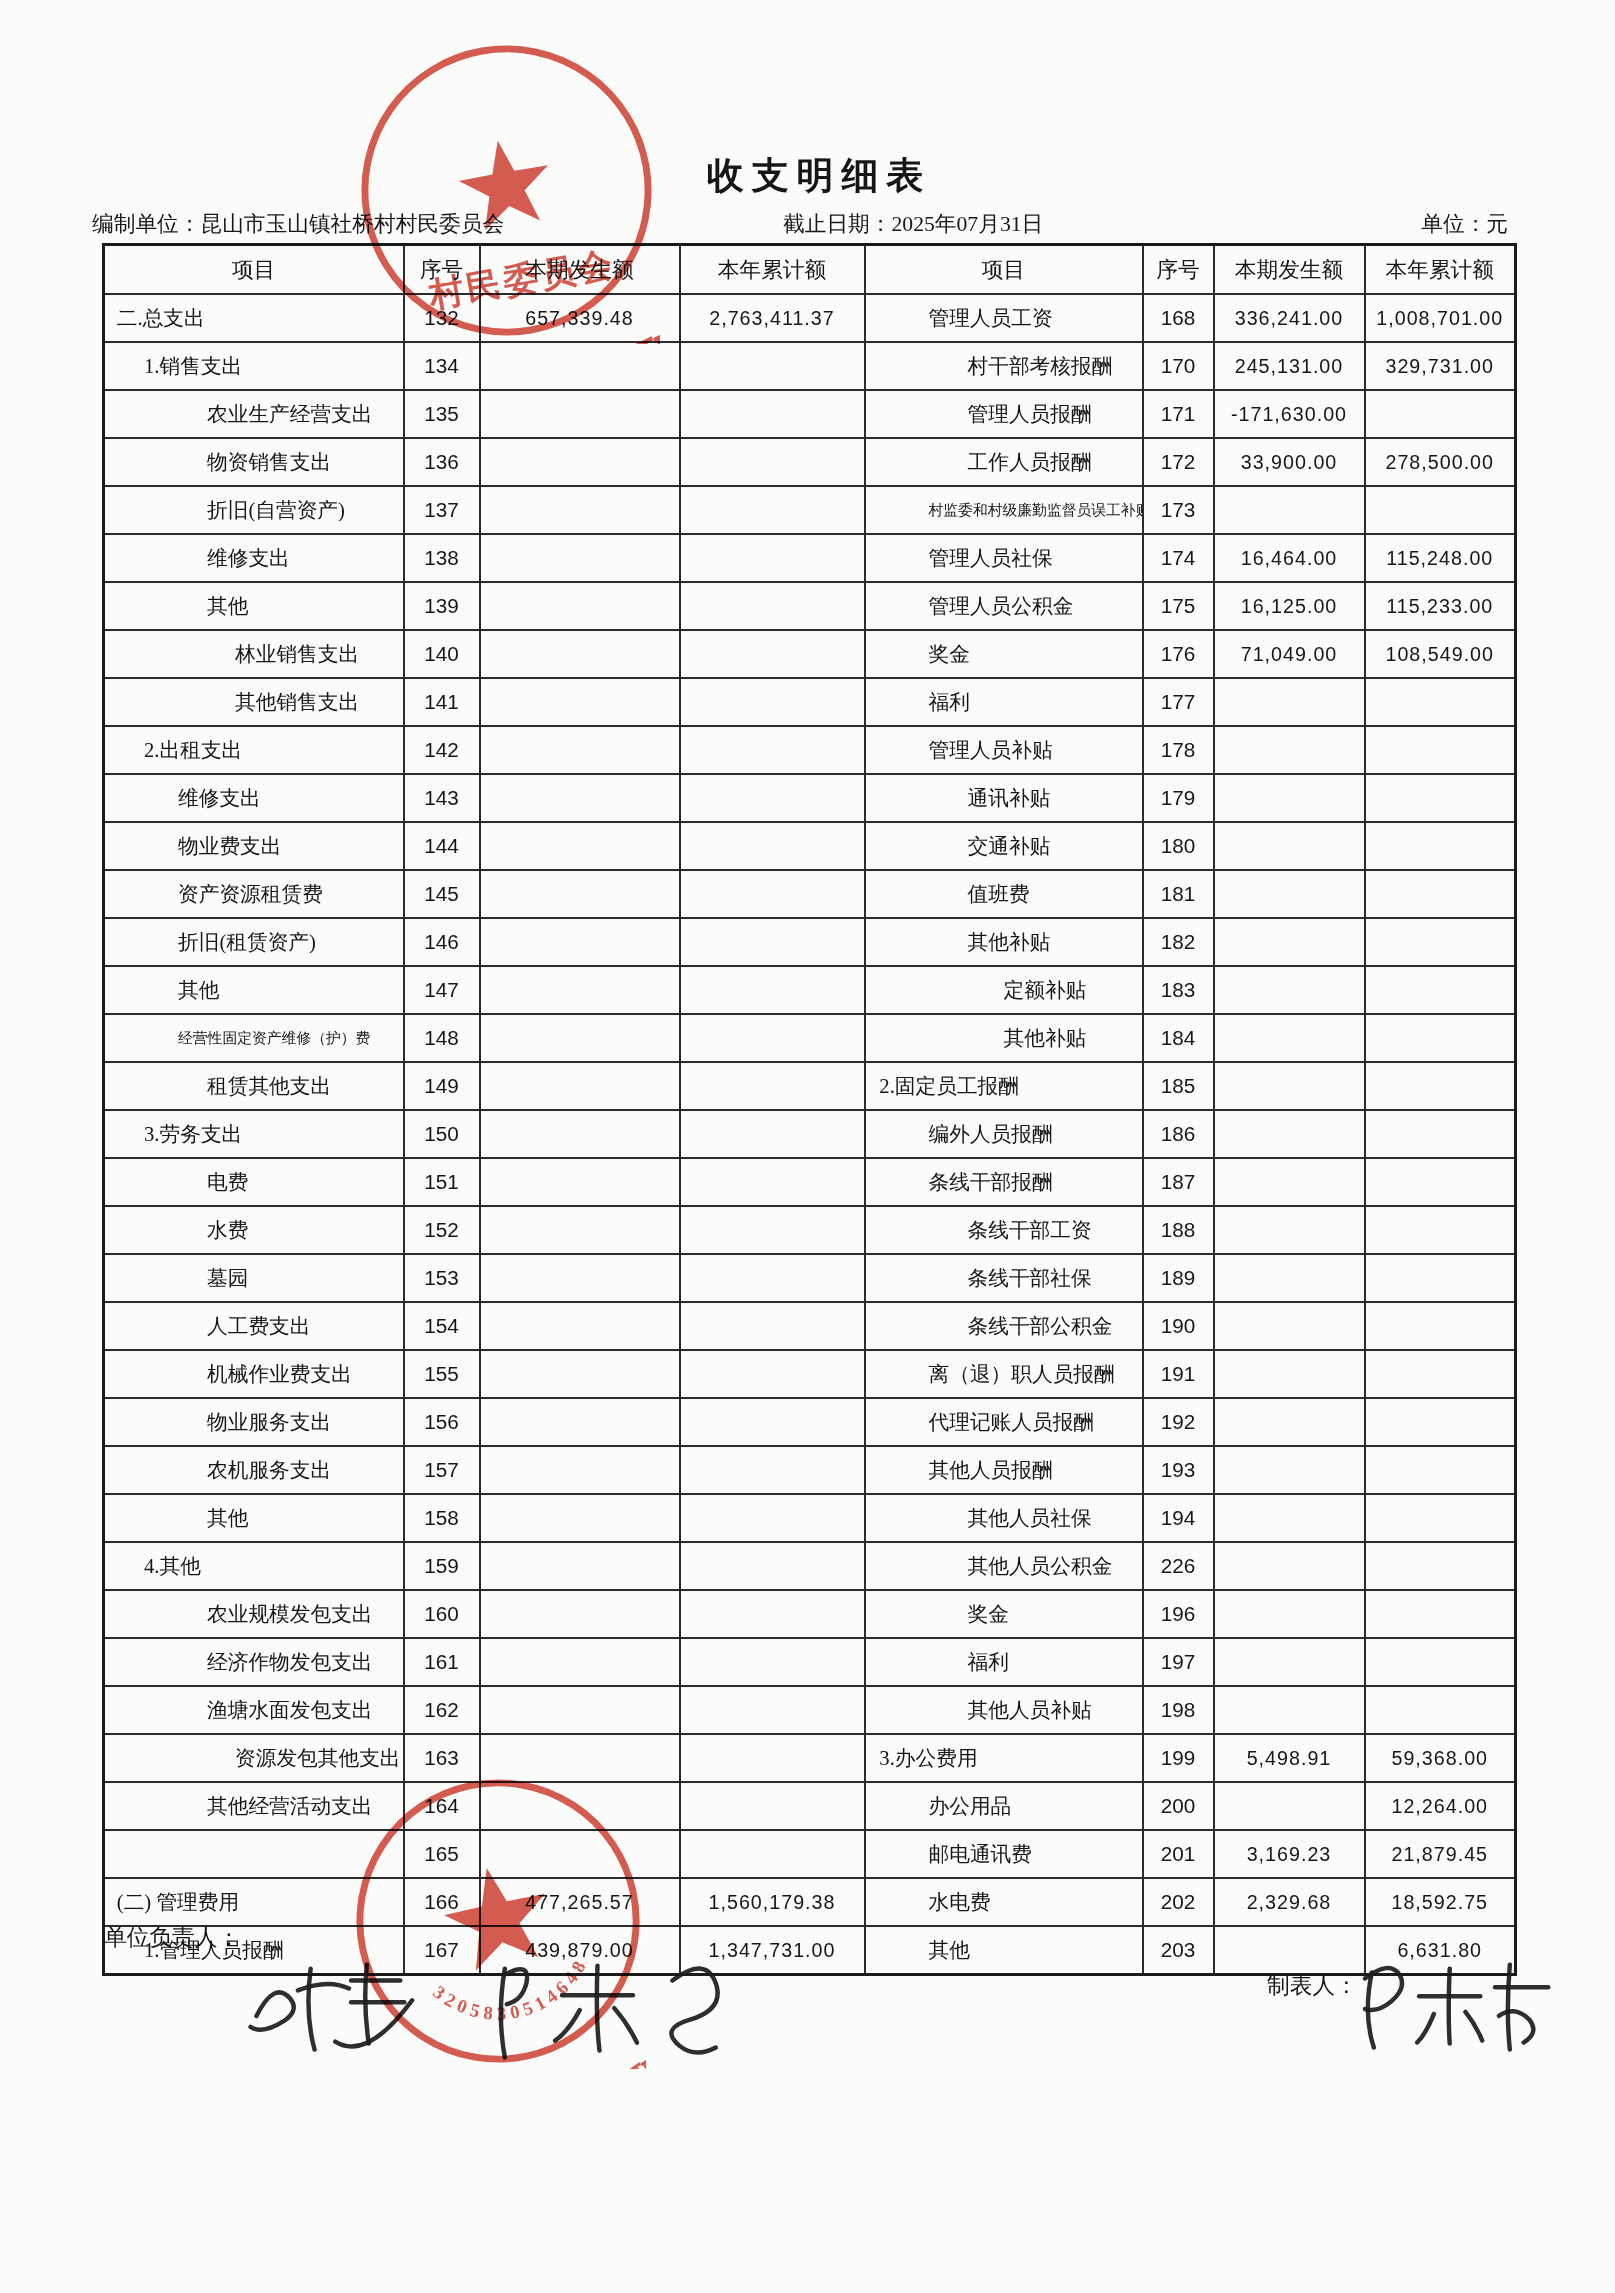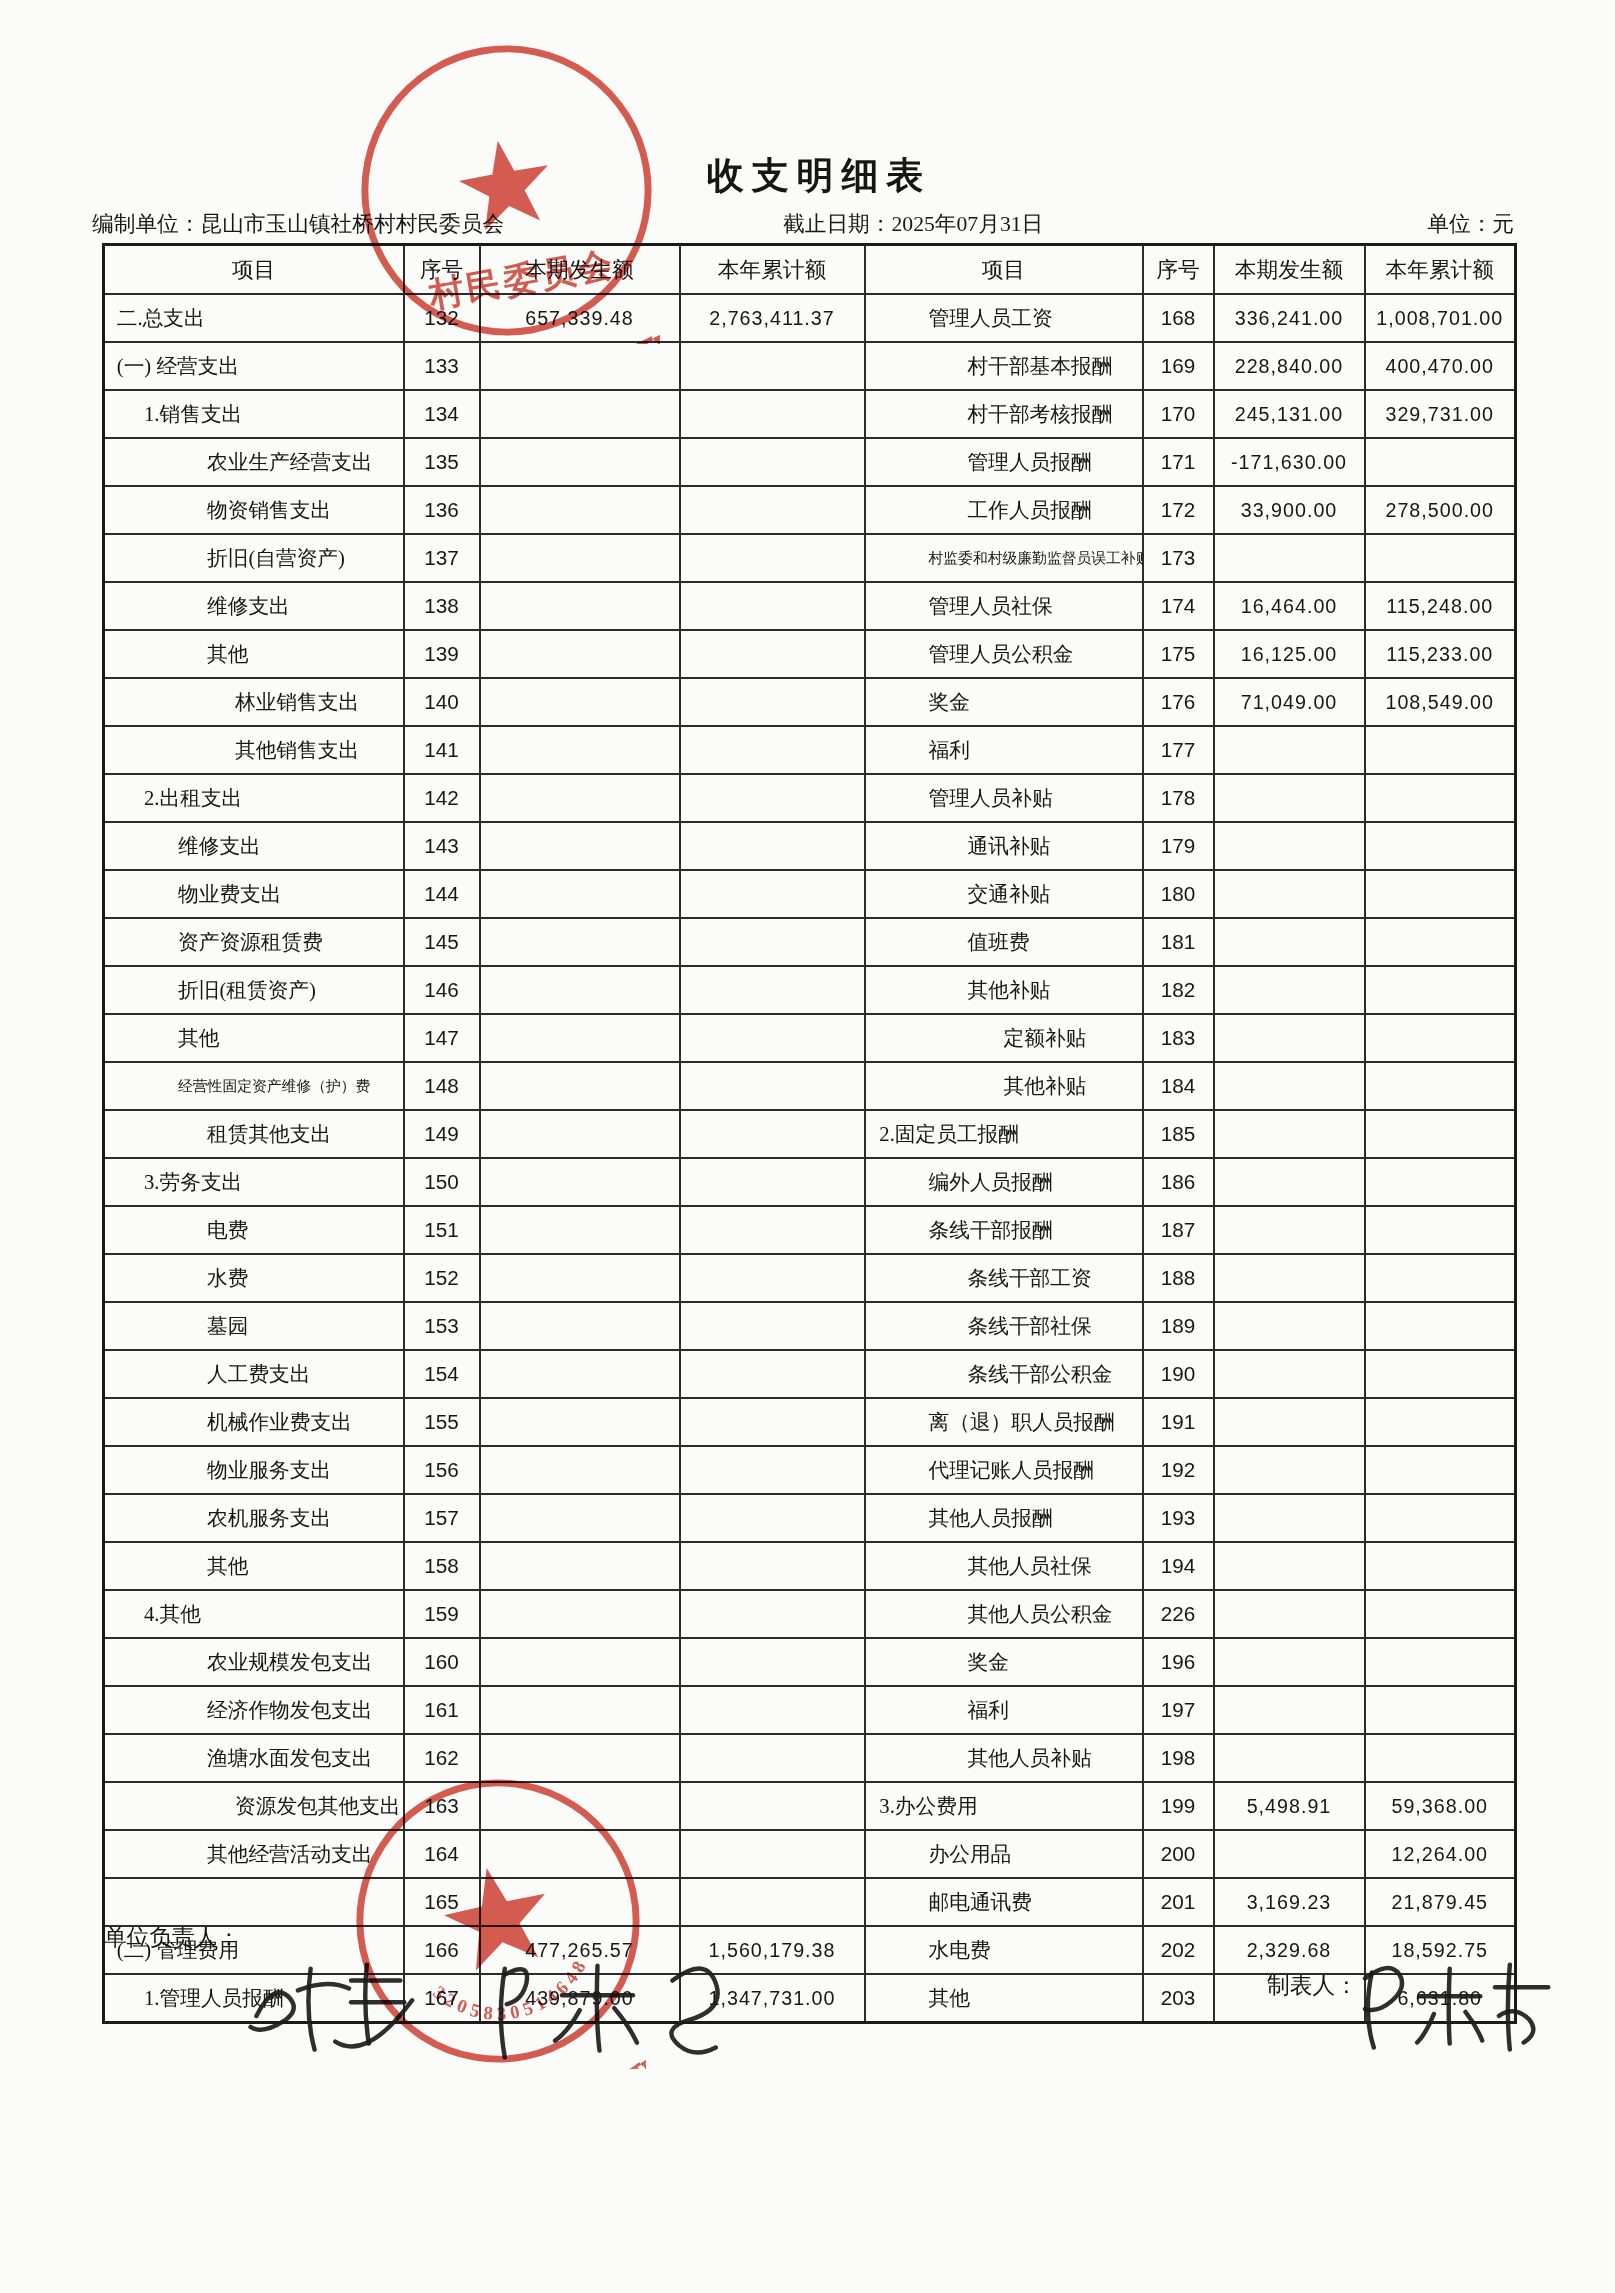--- a/index.html
+++ b/index.html
@@ -10,21 +10,21 @@
     color:#161616;
   }
   .page{position:absolute;inset:0;}
   .doc-title{
     position:absolute;top:140px;left:0;width:100%;
     text-align:center;font-size:37px;font-weight:700;letter-spacing:7.9px;margin:11px;
   }
   .meta{position:absolute;top:209px;left:0;width:100%;height:33px;font-size:21.7px;}
   .meta .m-left{position:absolute;left:92px;top:0;}
   .meta .m-mid{position:absolute;left:783px;top:0;}
-  .meta .m-right{position:absolute;right:102px;top:0;}
+  .meta .m-right{position:absolute;right:108px;top:0;}
 
   table.sheet{
     position:absolute;left:102px;top:243px;width:1412px;
     border-collapse:collapse;table-layout:fixed;
     font-size:20.7px;
   }
   table.sheet th, table.sheet td{
     border:2px solid #2b2b2b;
     padding:0;overflow:hidden;white-space:nowrap;
   }
@@ -97,30 +97,20 @@
           <td class="item l0">二.总支出</td>
           <td class="no">132</td>
           <td class="num">657,339.48</td>
           <td class="num">2,763,411.37</td>
           <td class="item r1">管理人员工资</td>
           <td class="no">168</td>
           <td class="num">336,241.00</td>
           <td class="num">1,008,701.00</td>
         </tr>
         <tr>
-          <td class="item l0">(一) 经营支出</td>
-          <td class="no">133</td>
-          <td class="num"></td>
-          <td class="num"></td>
-          <td class="item r2">村干部基本报酬</td>
-          <td class="no">169</td>
-          <td class="num">228,840.00</td>
-          <td class="num">400,470.00</td>
-        </tr>
-        <tr>
           <td class="item l1">1.销售支出</td>
           <td class="no">134</td>
           <td class="num"></td>
           <td class="num"></td>
           <td class="item r2">村干部考核报酬</td>
           <td class="no">170</td>
           <td class="num">245,131.00</td>
           <td class="num">329,731.00</td>
         </tr>
         <tr>

